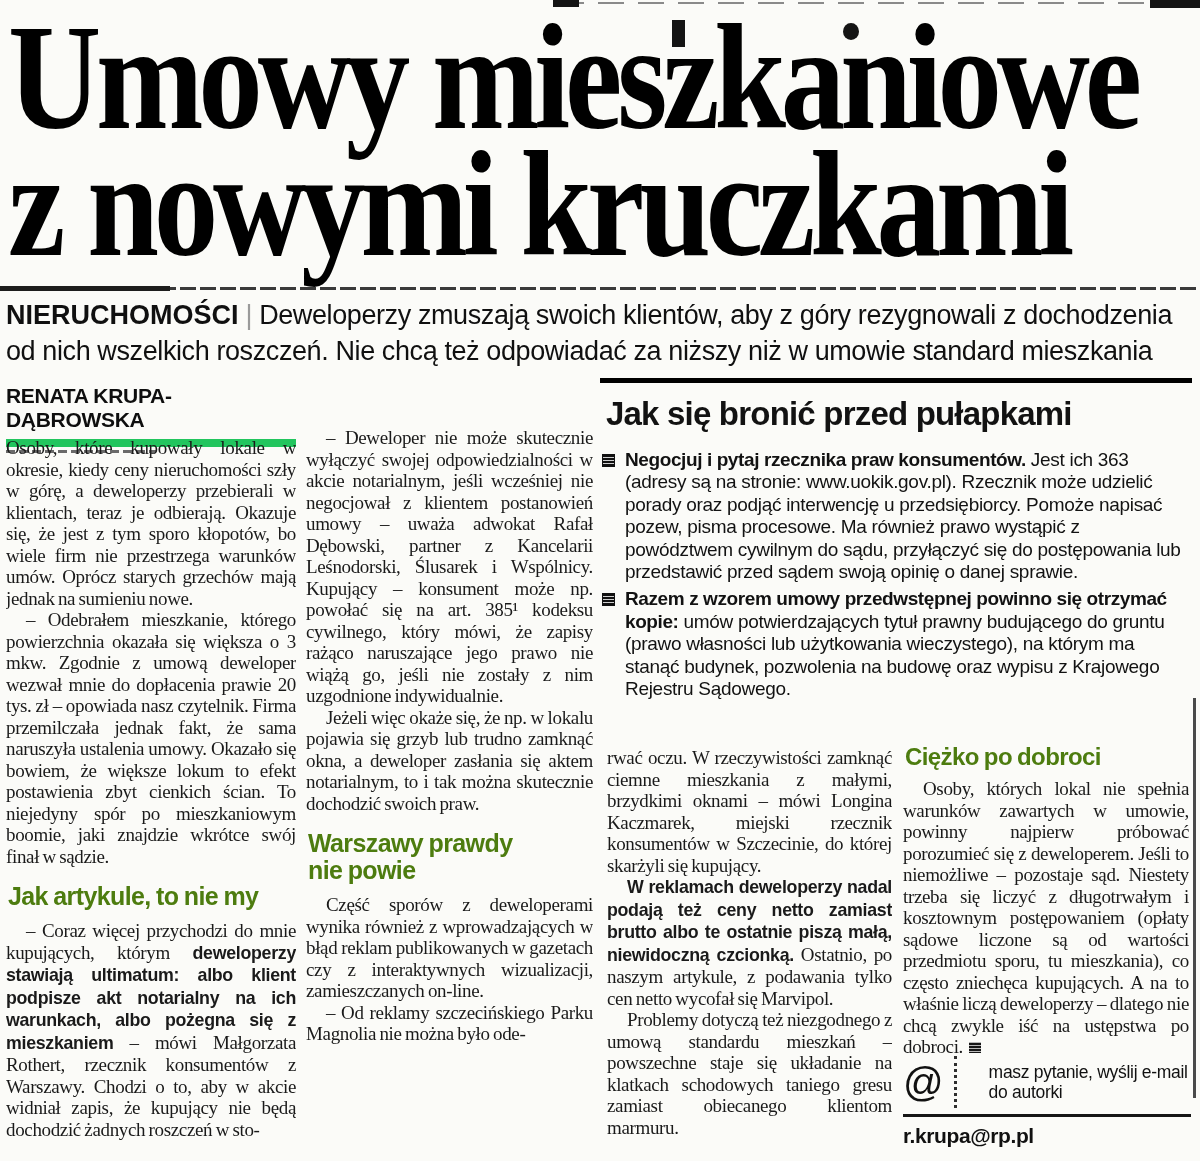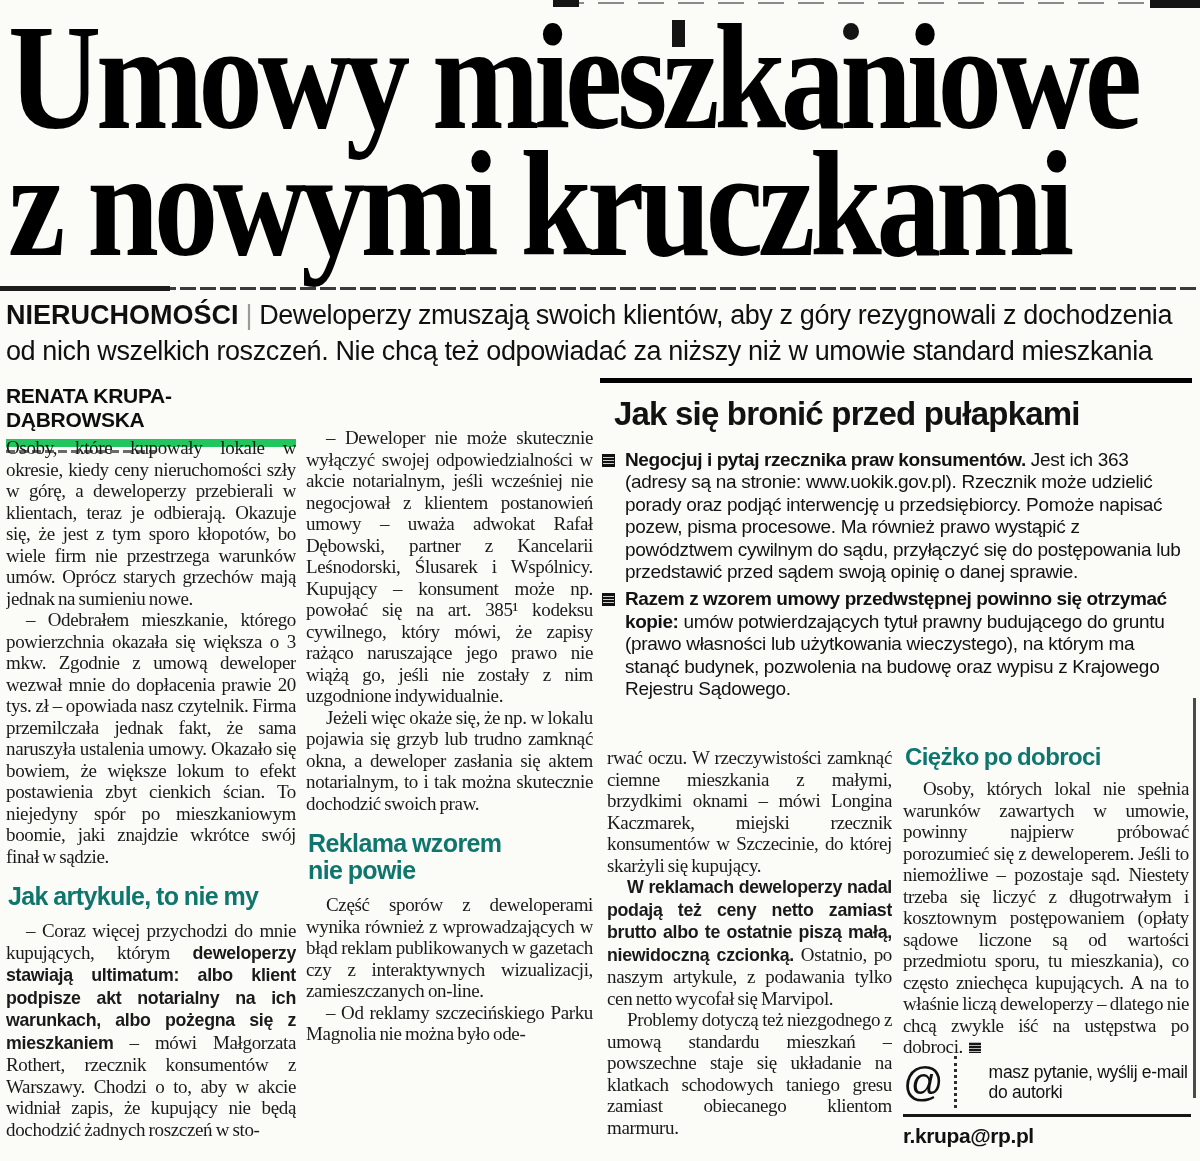--- a/index.html
+++ b/index.html
@@ -52,34 +52,34 @@
     letter-spacing:-0.35px; word-spacing:-1px; color:#1a1a1a; }
   #col1 { left:6px;   top:437px; width:290px; height:724px; overflow:hidden; }
   #col2 { left:306px; top:427px; width:287px; height:734px; overflow:hidden; }
   #col3 { left:607px; top:747px; width:285px; height:414px; overflow:hidden; }
   #col4 { left:903px; top:743px; width:286px; height:310px; overflow:hidden; }
   .col p { margin:0; }
   .ind { text-indent:20px; }
   .subhead {
     font-family:"Liberation Sans", sans-serif; font-weight:bold;
     font-size:25px; line-height:27px; letter-spacing:-0.6px; text-align:left;
-    margin:16px 0 10px 2px; color:#0f766e;
+    margin:16px 0 10px 2px; color:#4d7c0f;
   }
   .subhead.first { margin-top:0; margin-bottom:8px; font-size:24px; }
   .emph { font-family:"Liberation Sans", sans-serif; font-weight:bold;
     font-size:17.8px; letter-spacing:-0.3px;margin-top:28px; }
   .end-mark { display:inline-block; width:12px; height:12px; margin-left:6px;
     vertical-align:-1px;
     background:repeating-linear-gradient(0deg,#161616 0 2px,#b9b9b9 2px 3px); }
 
   
   .box { position:absolute; left:600px; top:378px; width:592px;
     border-top:5px solid #000; padding-top:10px;
     font-family:"Liberation Sans", sans-serif; color:#121212; }
-  .box-title { font-size:33px; font-weight:bold; letter-spacing:-0.8px; margin:2px 0 16px 14px; }
+  .box-title { font-size:33px; font-weight:bold; letter-spacing:-0.8px; margin:2px 0 16px 6px; }
   .bullet { position:relative; padding-left:25px; font-size:19px; line-height:22.4px;
     letter-spacing:-0.3px; margin-bottom:5px; text-align:left; }
   .bullet .sq { position:absolute; left:3px; top:6px; width:11px; height:11px;
     background:repeating-linear-gradient(0deg,#111 0 2px,#cfcfcf 2px 3px);
     outline:1px solid #111; }
   .bullet b { letter-spacing:-0.4px; }
 
   
   .footer { position:absolute; left:903px; top:1056px; width:288px;
     font-family:"Liberation Sans", sans-serif; color:#111; }
@@ -118,21 +118,21 @@
   <p>Osoby, które kupowały lokale w okresie, kiedy ceny nieruchomości szły w górę, a deweloperzy przebierali w klientach, teraz je odbierają. Okazuje się, że jest z tym sporo kłopotów, bo wiele firm nie przestrzega warunków umów. Oprócz starych grzechów mają jednak na sumieniu nowe.</p>
   <p class="ind">– Odebrałem mieszkanie, którego powierzchnia okazała się większa o 3 mkw. Zgodnie z umową deweloper wezwał mnie do dopłacenia prawie 20 tys. zł – opowiada nasz czytelnik. Firma przemilczała jednak fakt, że sama naruszyła ustalenia umowy. Okazało się bowiem, że większe lokum to efekt postawienia zbyt cienkich ścian. To niejedyny spór po mieszkaniowym boomie, jaki znajdzie wkrótce swój finał w sądzie.</p>
   <h3 class="subhead">Jak artykule, to nie my</h3>
   <p class="ind"><span>– Coraz więcej przychodzi do mnie kupujących, którym </span><span class="emph">deweloperzy stawiają ultimatum: albo klient podpisze akt notarialny na ich warunkach, albo pożegna się z mieszkaniem</span><span> – mówi Małgorzata Rothert, rzecznik konsumentów z Warszawy. Chodzi o to, aby w akcie widniał zapis, że kupujący nie będą dochodzić żadnych roszczeń w sto-</span></p>
 </div>
 
 <div class="col" id="col2">
   <p class="ind">– Deweloper nie może skutecznie wyłączyć swojej odpowiedzialności w akcie notarialnym, jeśli wcześniej nie negocjował z klientem postanowień umowy – uważa adwokat Rafał Dębowski, partner z Kancelarii Leśnodorski, Ślusarek i Wspólnicy. Kupujący – konsument może np. powołać się na art. 385¹ kodeksu cywilnego, który mówi, że zapisy rażąco naruszające jego prawo nie wiążą go, jeśli nie zostały z nim uzgodnione indywidualnie.</p>
   <p class="ind">Jeżeli więc okaże się, że np. w lokalu pojawia się grzyb lub trudno zamknąć okna, a deweloper zasłania się aktem notarialnym, to i tak można skutecznie dochodzić swoich praw.</p>
   <h3 class="subhead">
-    <span>Reklama wzorem</span><br>
+    <span>Warszawy prawdy</span><br>
     <span>nie powie</span>
   </h3>
   <p class="ind">Część sporów z deweloperami wynika również z wprowadzających w błąd reklam publikowanych w gazetach czy z interaktywnych wizualizacji, zamieszczanych on-line.</p>
   <p class="ind">– Od reklamy szczecińskiego Parku Magnolia nie można było ode-</p>
 </div>
 
 <div class="box">
   <div class="box-title">Jak się bronić przed pułapkami</div>
   <div class="bullet">
     <span class="sq"></span>

